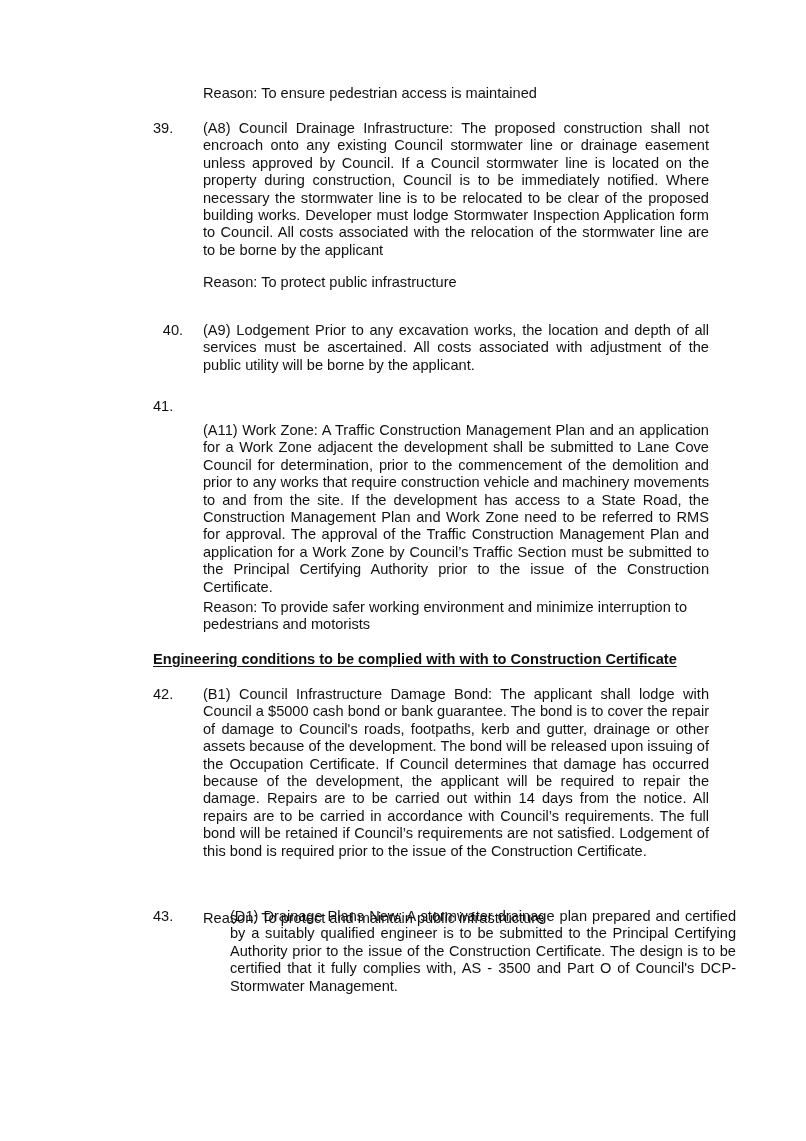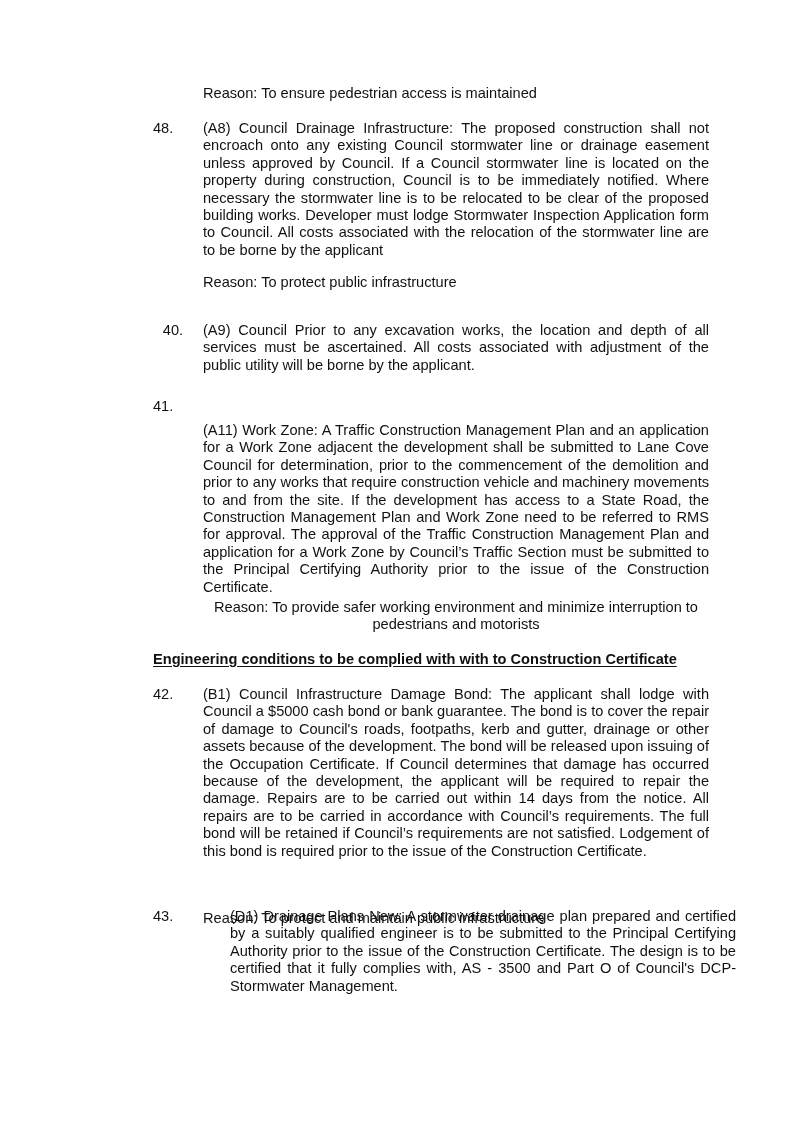--- a/index.html
+++ b/index.html
@@ -51,38 +51,38 @@
   </style>
 </head>
 <body>
 
 <div class="page">
 
   <div class="reason" style="top:85px;">
     <span class="bold">Reason:</span><span> To ensure pedestrian access is maintained</span>
   </div>
 
-  <div class="num" style="top:120px;">48.</div>
+  <div class="num" style="top:120px;">39.</div>
   <div class="body-text" style="top:120px;">
     <span class="bold">(A8) Council Drainage Infrastructure:</span><span> The proposed construction shall not encroach onto any existing Council stormwater line or drainage easement unless approved by Council. If a Council stormwater line is located on the property during construction, Council is to be immediately notified. Where necessary the stormwater line is to be relocated to be clear of the proposed building works. Developer must lodge Stormwater Inspection Application form to Council. All costs associated with the relocation of the stormwater line are to be borne by the applicant</span>
   </div>
   <div class="reason" style="top:274px;">
     <span class="bold">Reason:</span><span> To protect public infrastructure</span>
   </div>
 
   <div class="num" style="top:322px;text-align:center;">40.</div>
   <div class="body-text" style="top:322px;">
-    <span class="bold">(A9) Council</span><span> Prior to any excavation works, the location and depth of all services must be ascertained. All costs associated with adjustment of the public utility will be borne by the applicant.</span>
+    <span class="bold">(A9) Lodgement</span><span> Prior to any excavation works, the location and depth of all services must be ascertained. All costs associated with adjustment of the public utility will be borne by the applicant.</span>
   </div>
 
   <div class="num" style="top:398px;">41.</div>
   <div class="body-text" style="top:422px;">
     <span class="bold">(A11) Work Zone:</span><span> A Traffic Construction Management Plan and an application for a Work Zone adjacent the development shall be submitted to Lane Cove Council for determination, prior to the commencement of the demolition and prior to any works that require construction vehicle and machinery movements to and from the site. If the development has access to a State Road, the Construction Management Plan and Work Zone need to be referred to RMS for approval. The approval of the Traffic Construction Management Plan and application for a Work Zone by Council’s Traffic Section must be submitted to the Principal Certifying Authority </span><span class="bold">prior to the issue of the Construction Certificate.</span>
   </div>
-  <div class="reason" style="top:599px;text-align:center;">
+  <div class="reason" style="top:599px;">
     <span class="bold">Reason:</span><span> To provide safer working environment and minimize interruption to pedestrians and motorists</span>
   </div>
 
   <div class="heading" style="top:651px;">Engineering conditions to be complied with with to Construction Certificate</div>
 
   <div class="num" style="top:686px;">42.</div>
   <div class="body-text" style="top:686px;">
     <span class="bold">(B1) Council Infrastructure Damage Bond:</span><span> The applicant shall lodge with Council a $5000 cash bond or bank guarantee. The bond is to cover the repair of damage to Council's roads, footpaths, kerb and gutter, drainage or other assets because of the development. The bond will be released upon issuing of the Occupation Certificate. If Council determines that damage has occurred because of the development, the applicant will be required to repair the damage. Repairs are to be carried out within 14 days from the notice. All repairs are to be carried in accordance with Council’s requirements. The full bond will be retained if Council’s requirements are not satisfied. Lodgement of this bond is required </span><span class="bold">prior to the issue of the Construction Certificate.</span>
   </div>
   <div class="reason" style="top:910px;">

